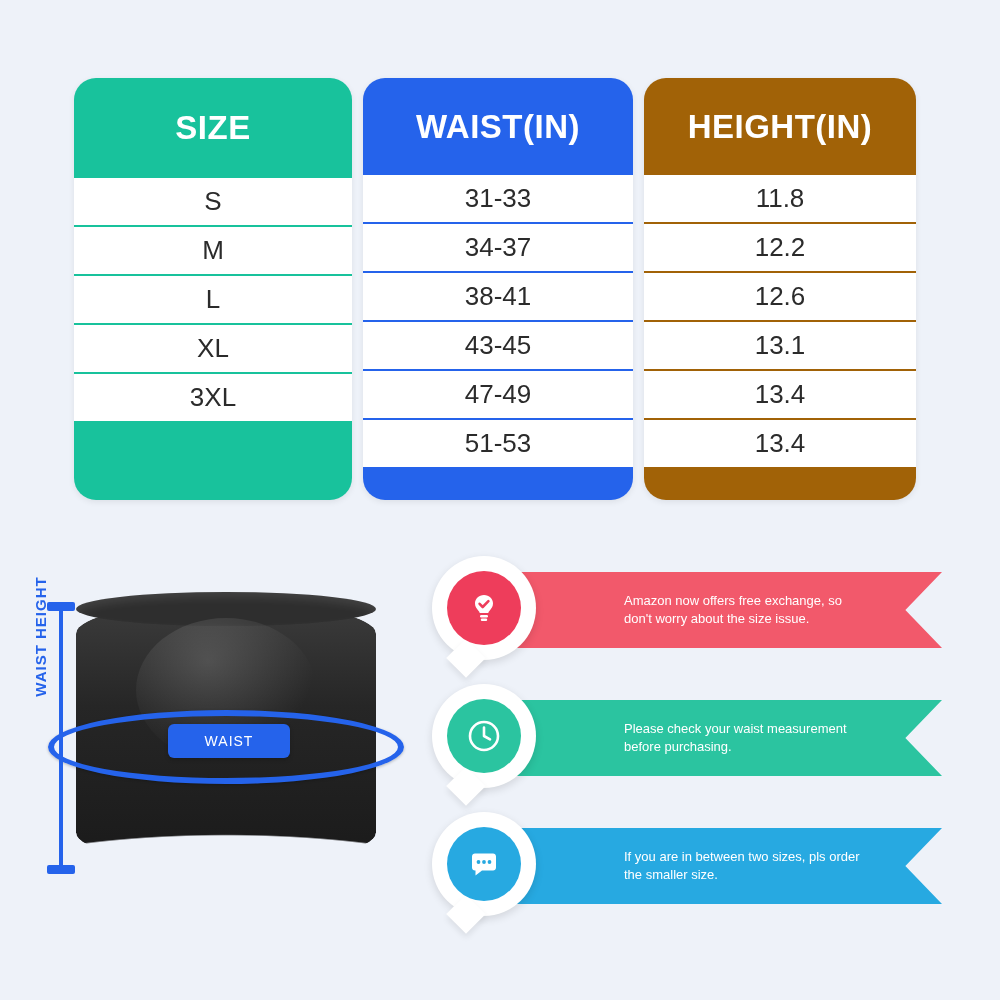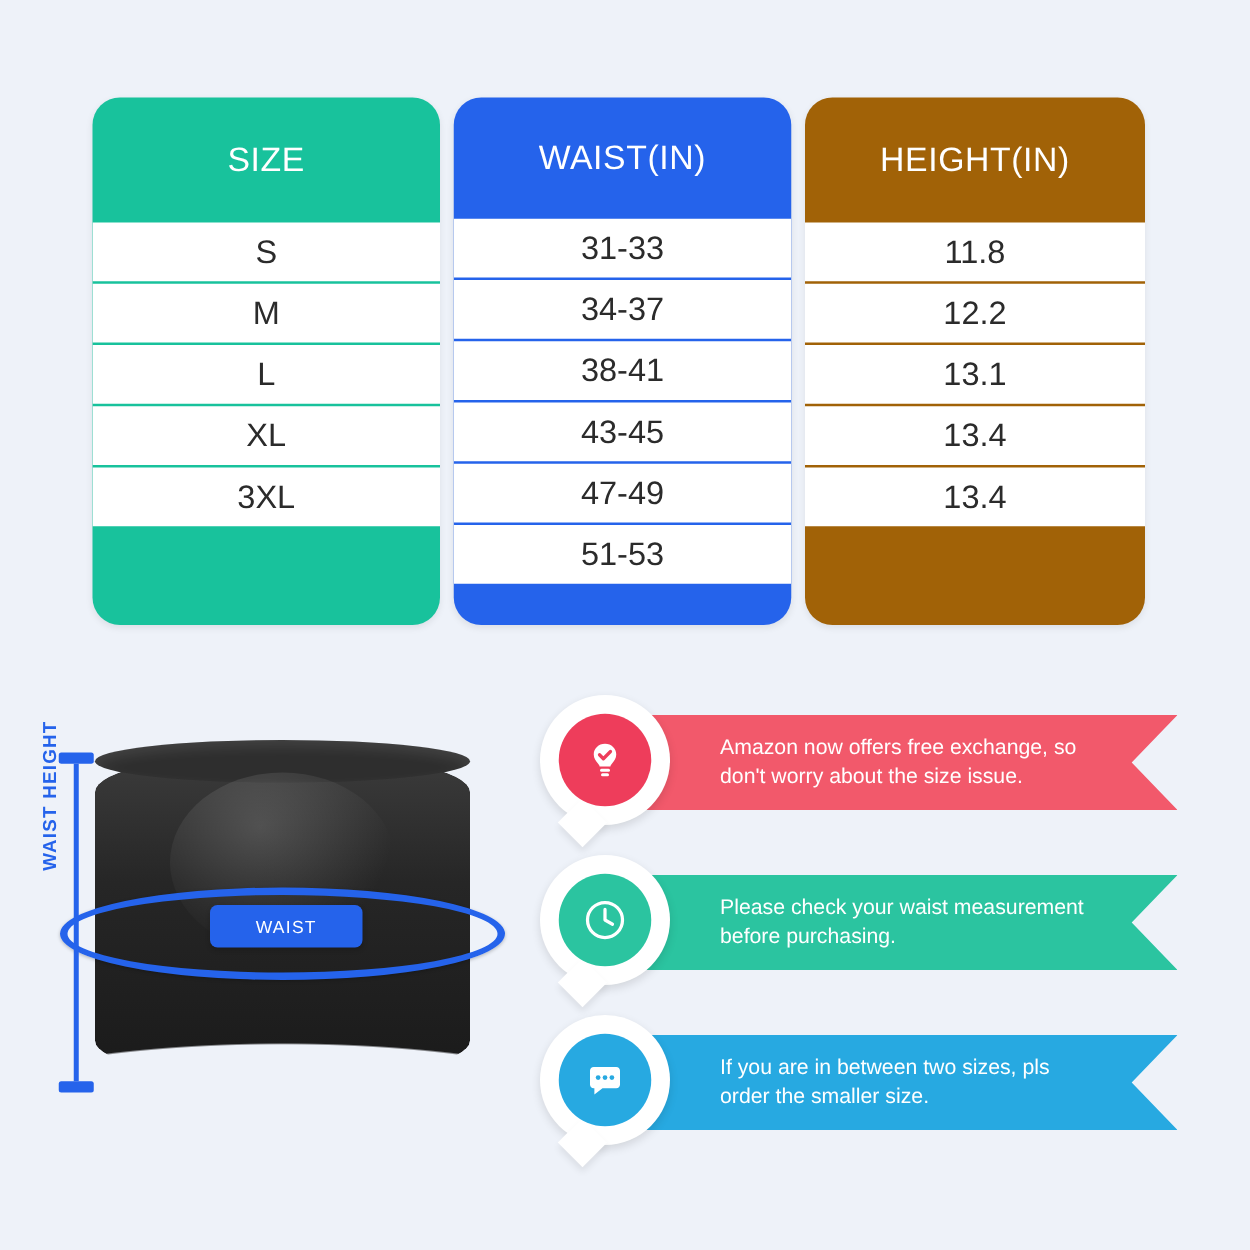--- a/index.html
+++ b/index.html
@@ -30,23 +30,23 @@
   .col-size   { width: 278px; background: #18c29c; }
   .col-waist  { width: 270px; background: #2563eb; }
   .col-height { width: 272px; background: #a16207; }
 
   .col-head {
     height: 100px;
     display: flex;
     align-items: center;
     justify-content: center;
     color: #ffffff;
-    font-size: 27px;
+    font-size: 33px;
     letter-spacing: 0.5px;
-    font-weight: 400;
+    font-weight: 700;
   }
   .cells {
     flex: 1;
     display: flex;
     flex-direction: column;
     padding-bottom: 33px;
   }
   .cell {
     height: 47px;
     background: #ffffff;
@@ -163,22 +163,23 @@
     display: flex;
     align-items: center;
     padding: 0 72px 0 92px;
   }
   .r-pink { background: #f2596b; }
   .r-green { background: #2bc4a0; }
   .r-blue { background: #27a9e1; }
 
   .note-text {
     color: #ffffff;
-    font-size: 17px;
+    font-size: 13px;
     line-height: 1.35;
+    margin-left: 48px;
   }
 
   .badge {
     position: absolute;
     left: 0; top: 0;
     width: 104px; height: 104px;
     background: #ffffff;
     border-radius: 50%;
     box-shadow: 0 3px 8px rgba(0,0,0,0.12);
     display: flex; align-items: center; justify-content: center;
@@ -232,20 +233,21 @@
         <div class="cell">47-49</div>
         <div class="cell">51-53</div>
       </div>
     </div>
 
     <div class="col col-height">
       <div class="col-head">HEIGHT(IN)</div>
       <div class="cells">
         <div class="cell">11.8</div>
         <div class="cell">12.2</div>
+        <div class="cell">12.6</div>
         <div class="cell">13.1</div>
         <div class="cell">13.4</div>
         <div class="cell">13.4</div>
       </div>
     </div>
   </div>
 
   <div class="product-area">
     <div class="belt-body">
       <div class="belt-shape"></div>

